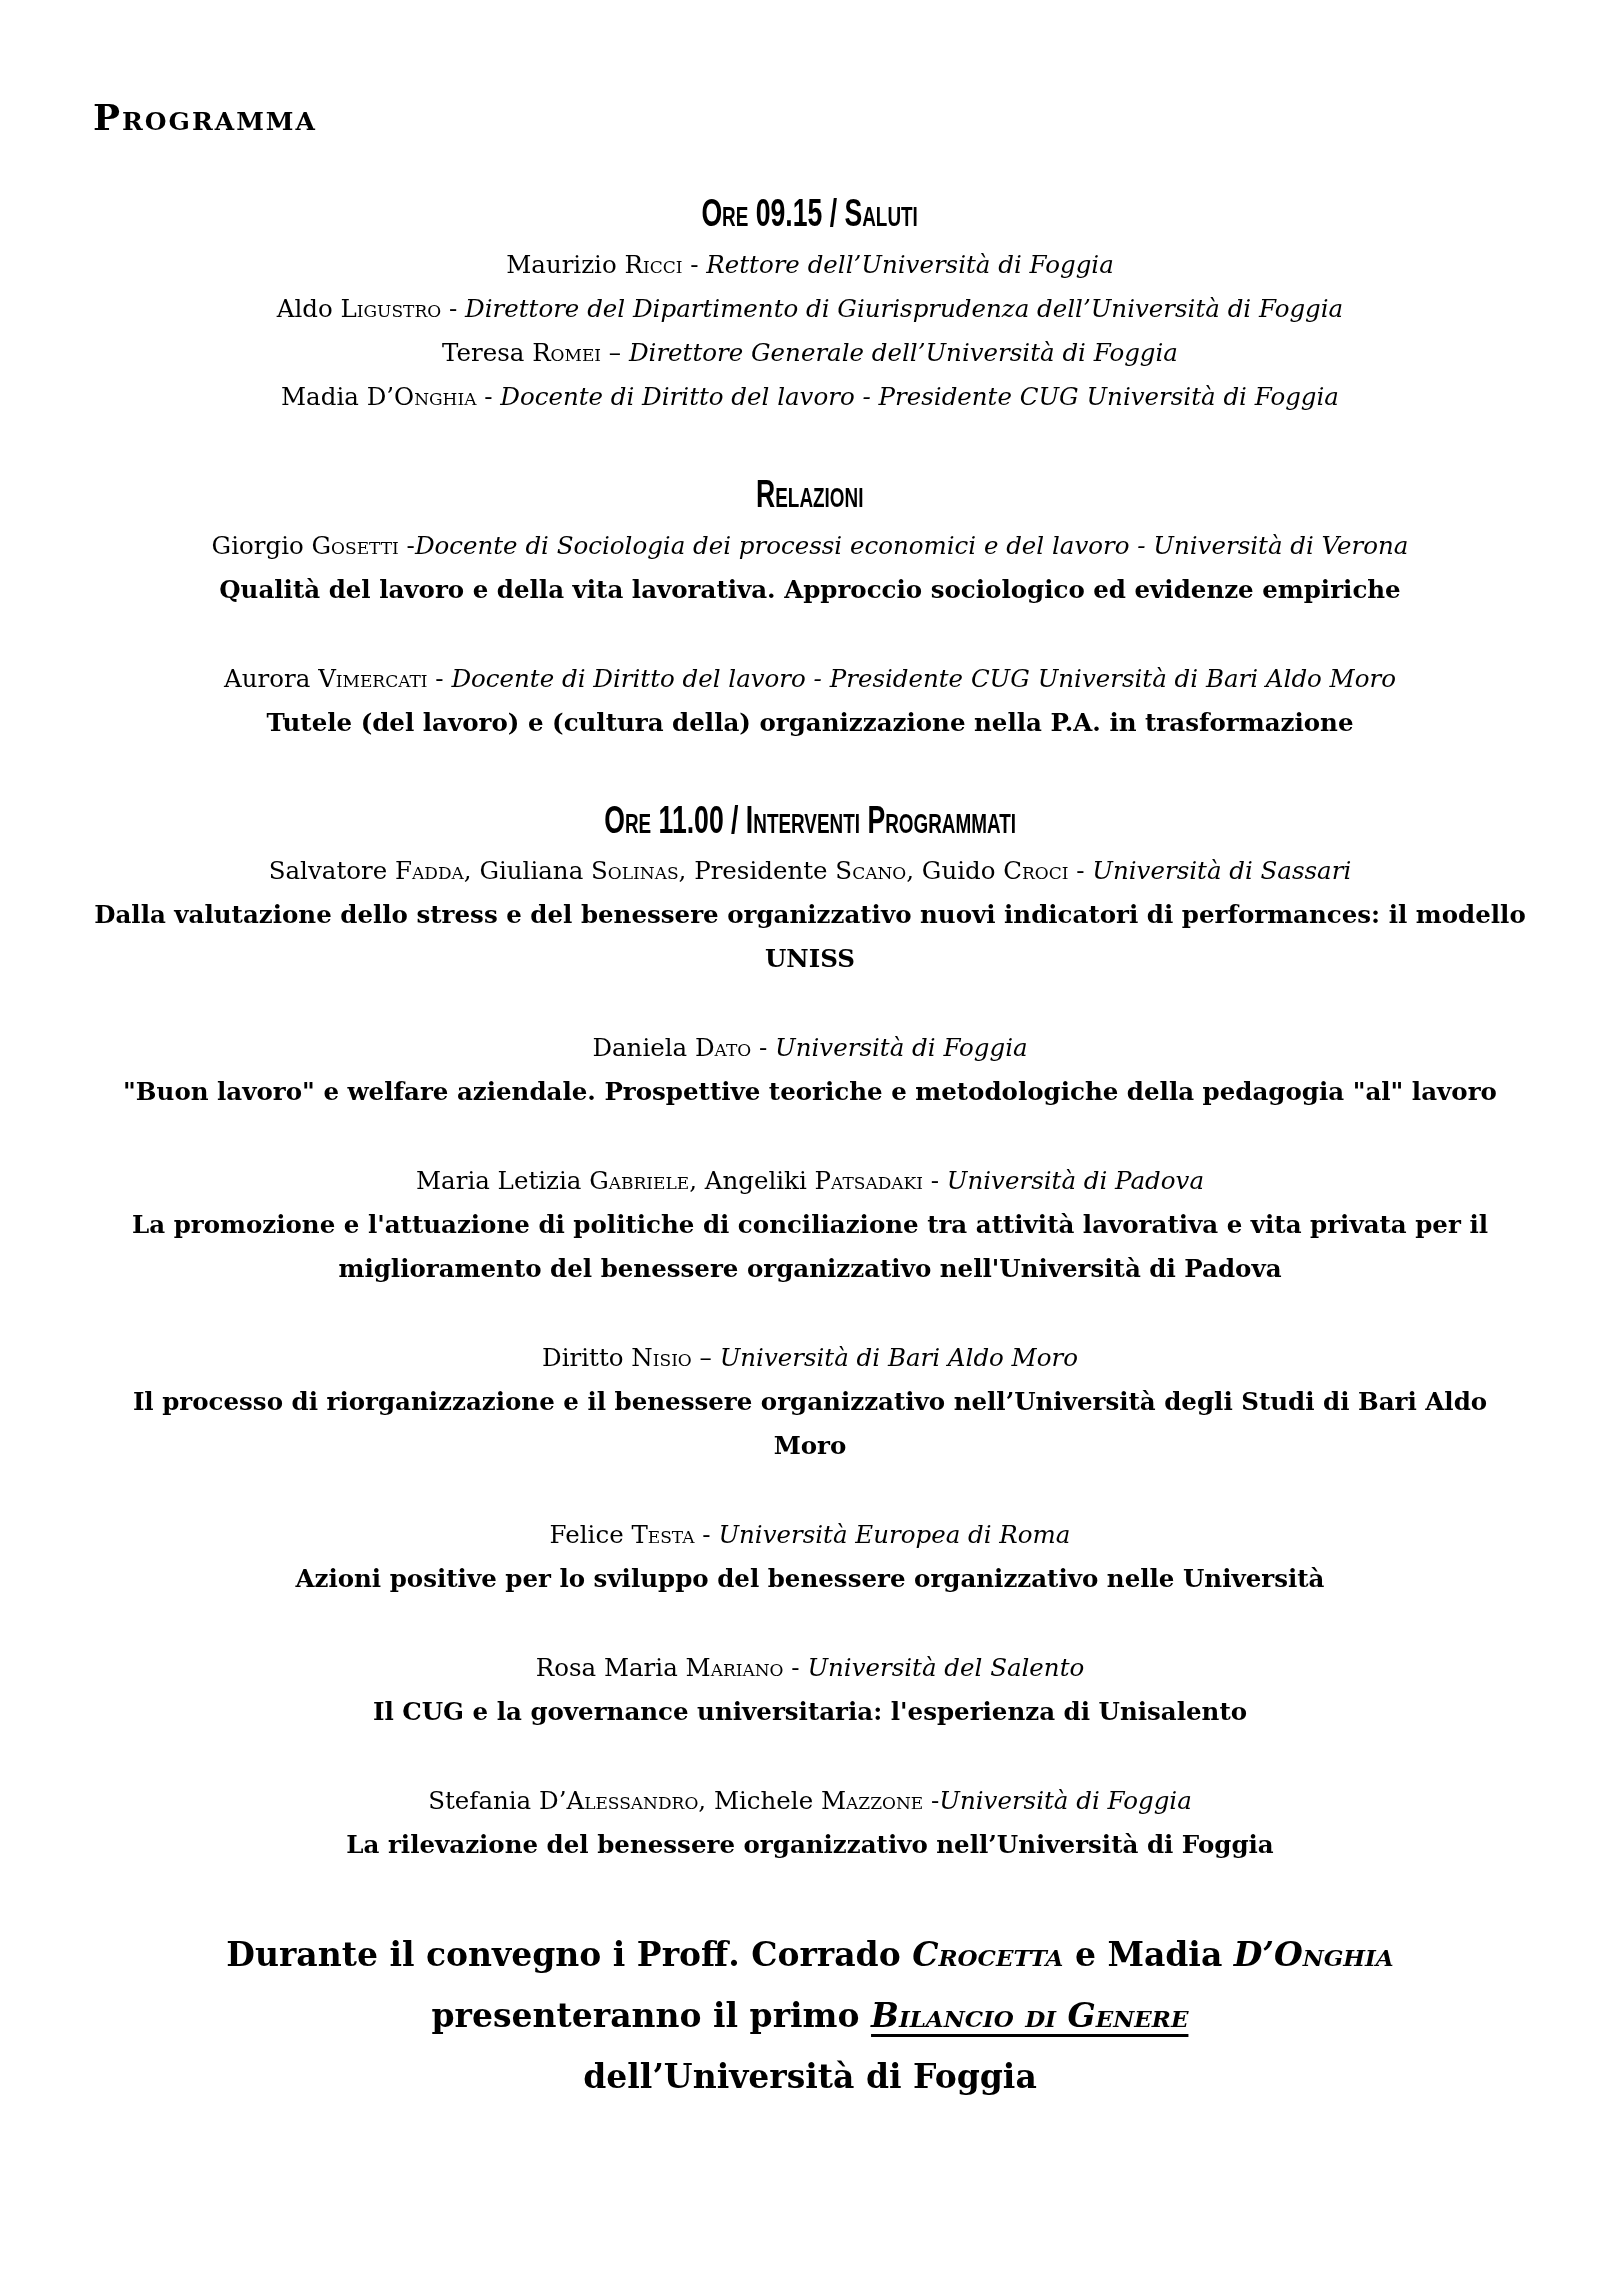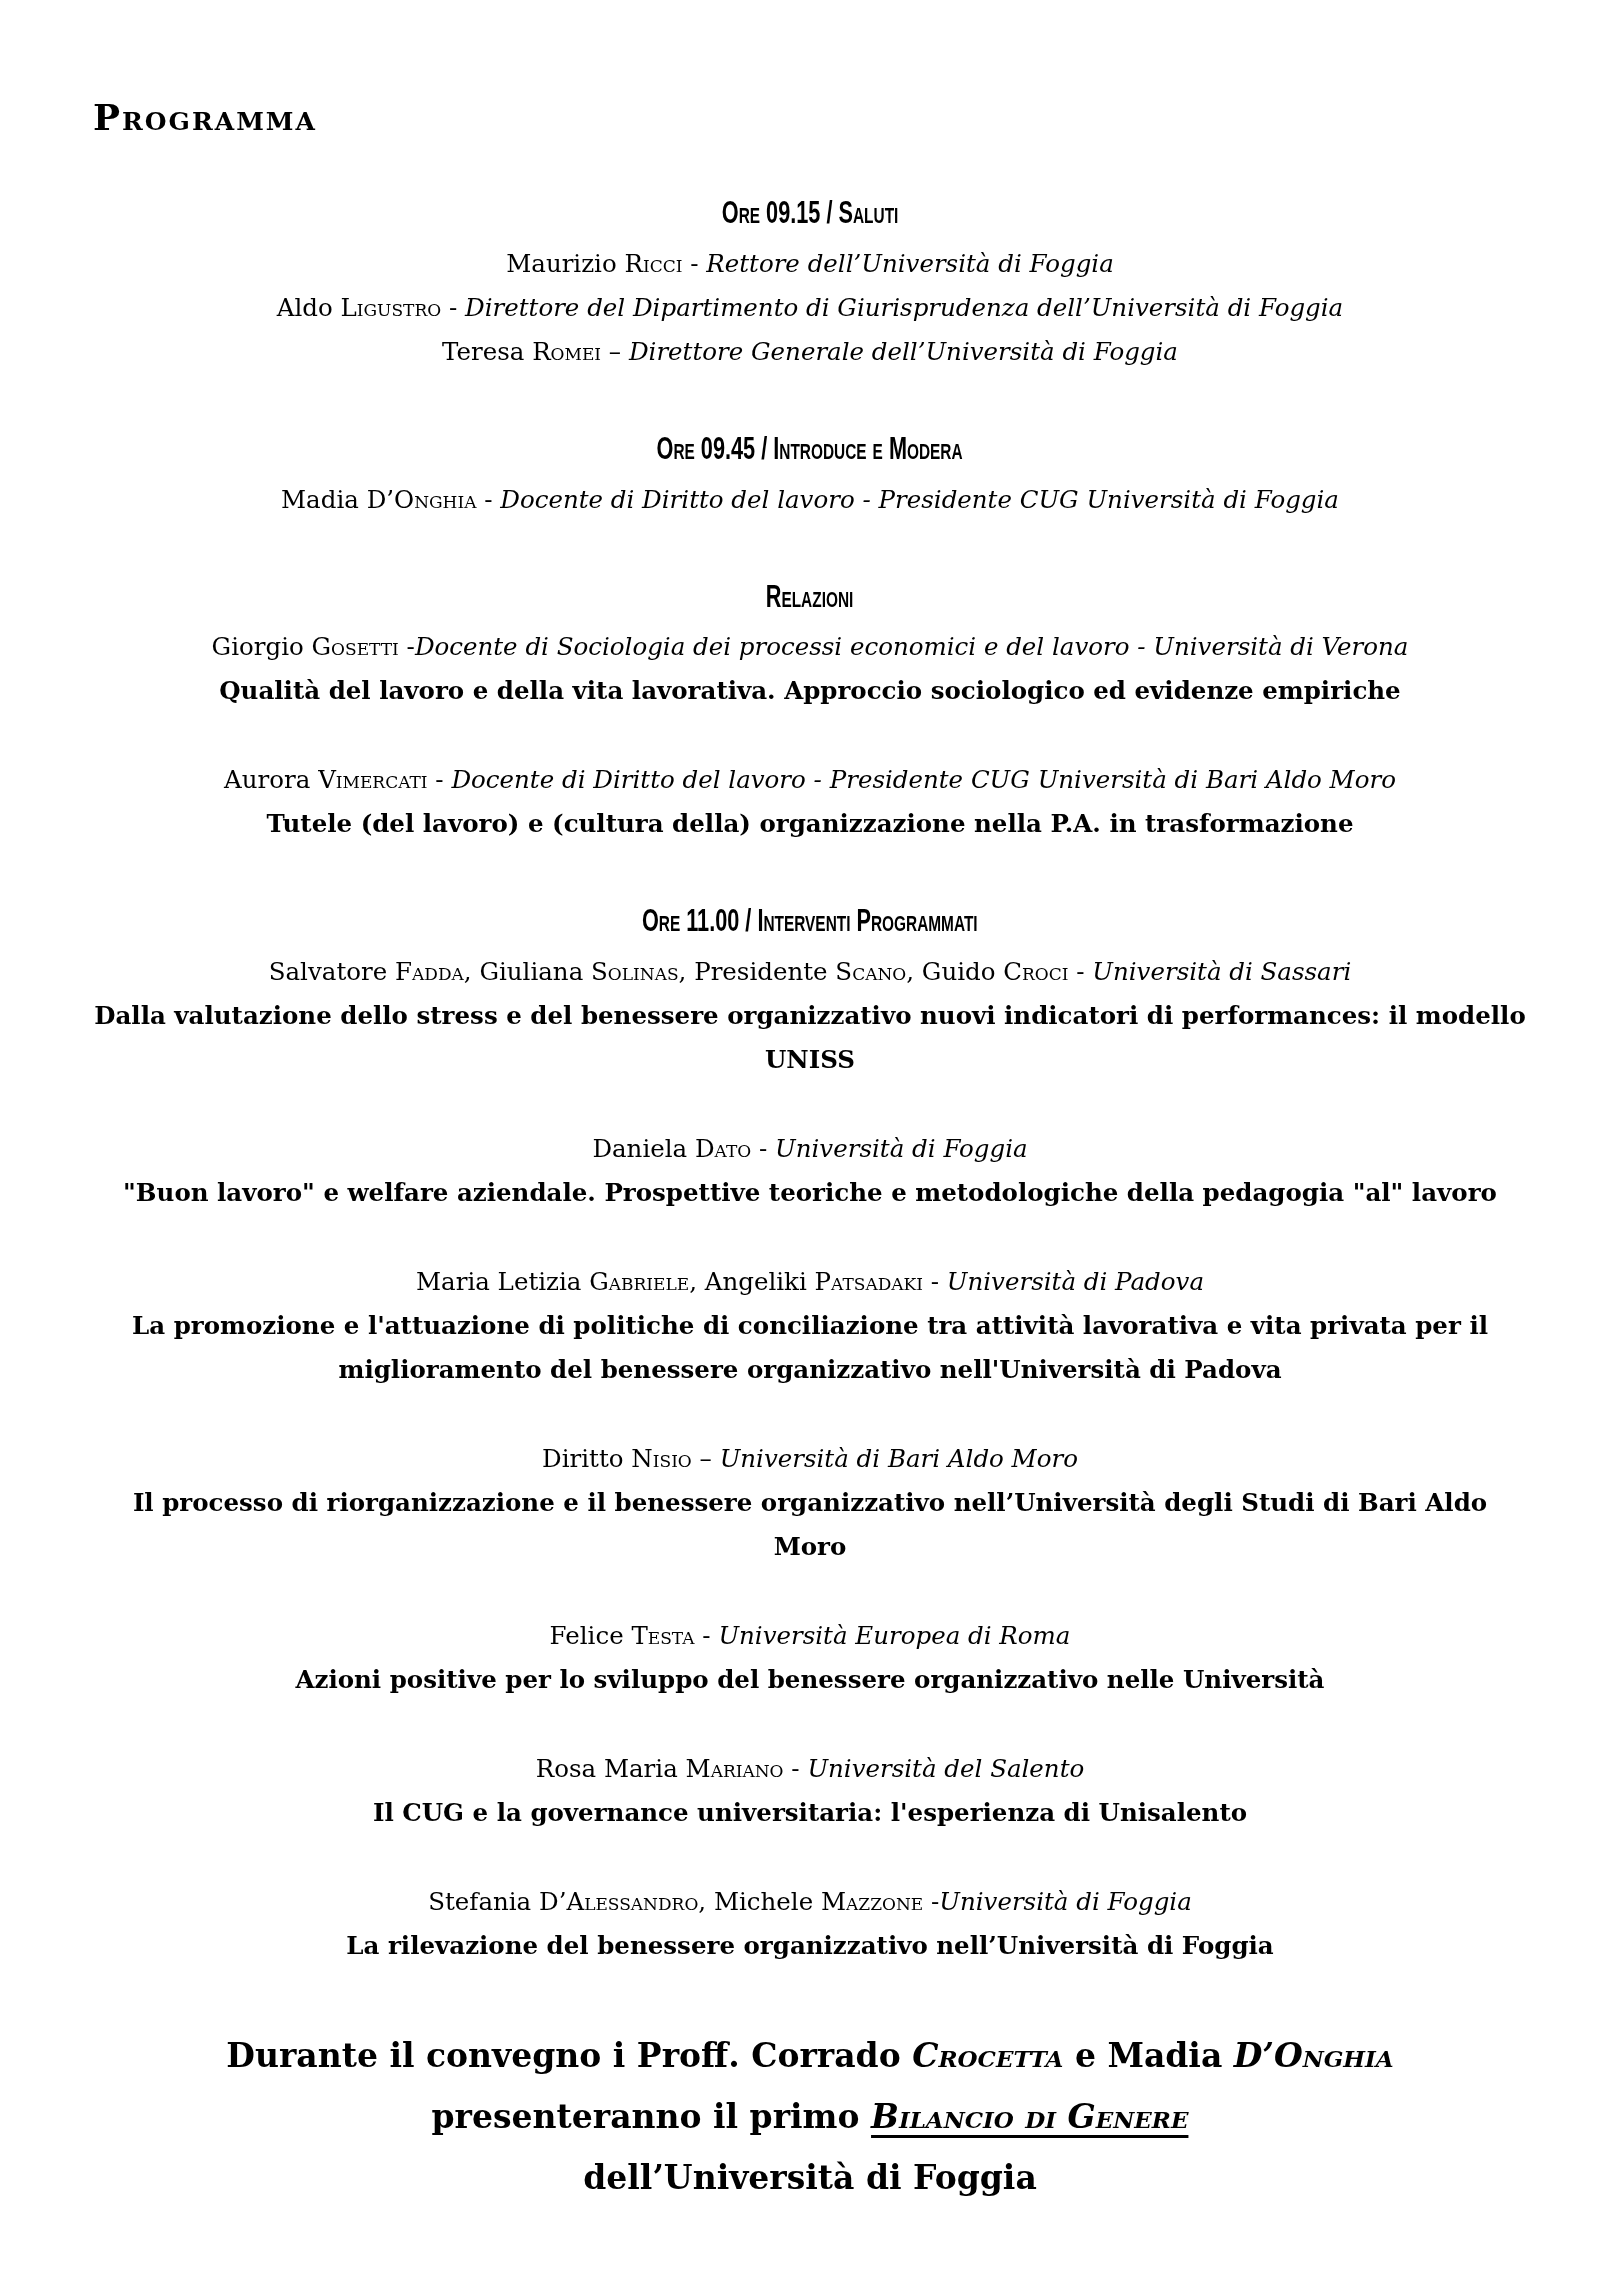--- a/index.html
+++ b/index.html
@@ -15,21 +15,21 @@
   .doc-title {
     text-align: left;
     font-size: 36px;
     font-weight: bold;
     font-variant: small-caps;
     letter-spacing: 2px;
     margin: 0 0 39px 0;
   }
   .sec-heading {
     text-align: center;
-    font-size: 31px;
+    font-size: 38px;
     line-height: 39px;
     margin: 55px 0 9.8px 0;
     font-weight: bold;
   }
   .condensed {
     display: inline-block;
     transform: scaleX(0.70);
     transform-origin: center;
     font-family: "Liberation Sans", sans-serif;
     font-variant: small-caps;
@@ -74,21 +74,20 @@
     <h2 class="sec-heading"><span class="condensed">Ore 09.15 / Saluti</span></h2>
     <div class="item">
       <p class="line"><span class="r-n">Maurizio </span><span class="r-sc">Ricci</span><span class="r-n"> - </span><span class="r-i">Rettore dell’Università di Foggia</span></p>
     </div>
     <div class="item">
       <p class="line"><span class="r-n">Aldo </span><span class="r-sc">Ligustro</span><span class="r-n"> - </span><span class="r-i">Direttore del Dipartimento di Giurisprudenza dell’Università di Foggia</span></p>
     </div>
     <div class="item">
       <p class="line"><span class="r-n">Teresa </span><span class="r-sc">Romei</span><span class="r-n"> – </span><span class="r-i">Direttore Generale dell’Università di Foggia</span></p>
     </div>
-    <h2 class="sec-heading"><span class="condensed">Ore 09.45 / Introduce e Modera</span></h2>
     <div class="item">
       <p class="line"><span class="r-n">Madia </span><span class="r-sc">D’Onghia</span><span class="r-n"> - </span><span class="r-i">Docente di Diritto del lavoro - Presidente CUG Università di Foggia</span></p>
     </div>
     <h2 class="sec-heading"><span class="condensed">Relazioni</span></h2>
     <div class="item with-title">
       <p class="line"><span class="r-n">Giorgio </span><span class="r-sc">Gosetti</span><span class="r-n"> -</span><span class="r-i">Docente di Sociologia dei processi economici e del lavoro - Università di Verona</span></p>
       <p class="line"><span class="r-bi">Qualità del lavoro e della vita lavorativa. Approccio sociologico ed evidenze empiriche</span></p>
     </div>
     <div class="item with-title">
       <p class="line"><span class="r-n">Aurora </span><span class="r-sc">Vimercati</span><span class="r-n"> - </span><span class="r-i">Docente di Diritto del lavoro - Presidente CUG Università di Bari Aldo Moro</span></p>

